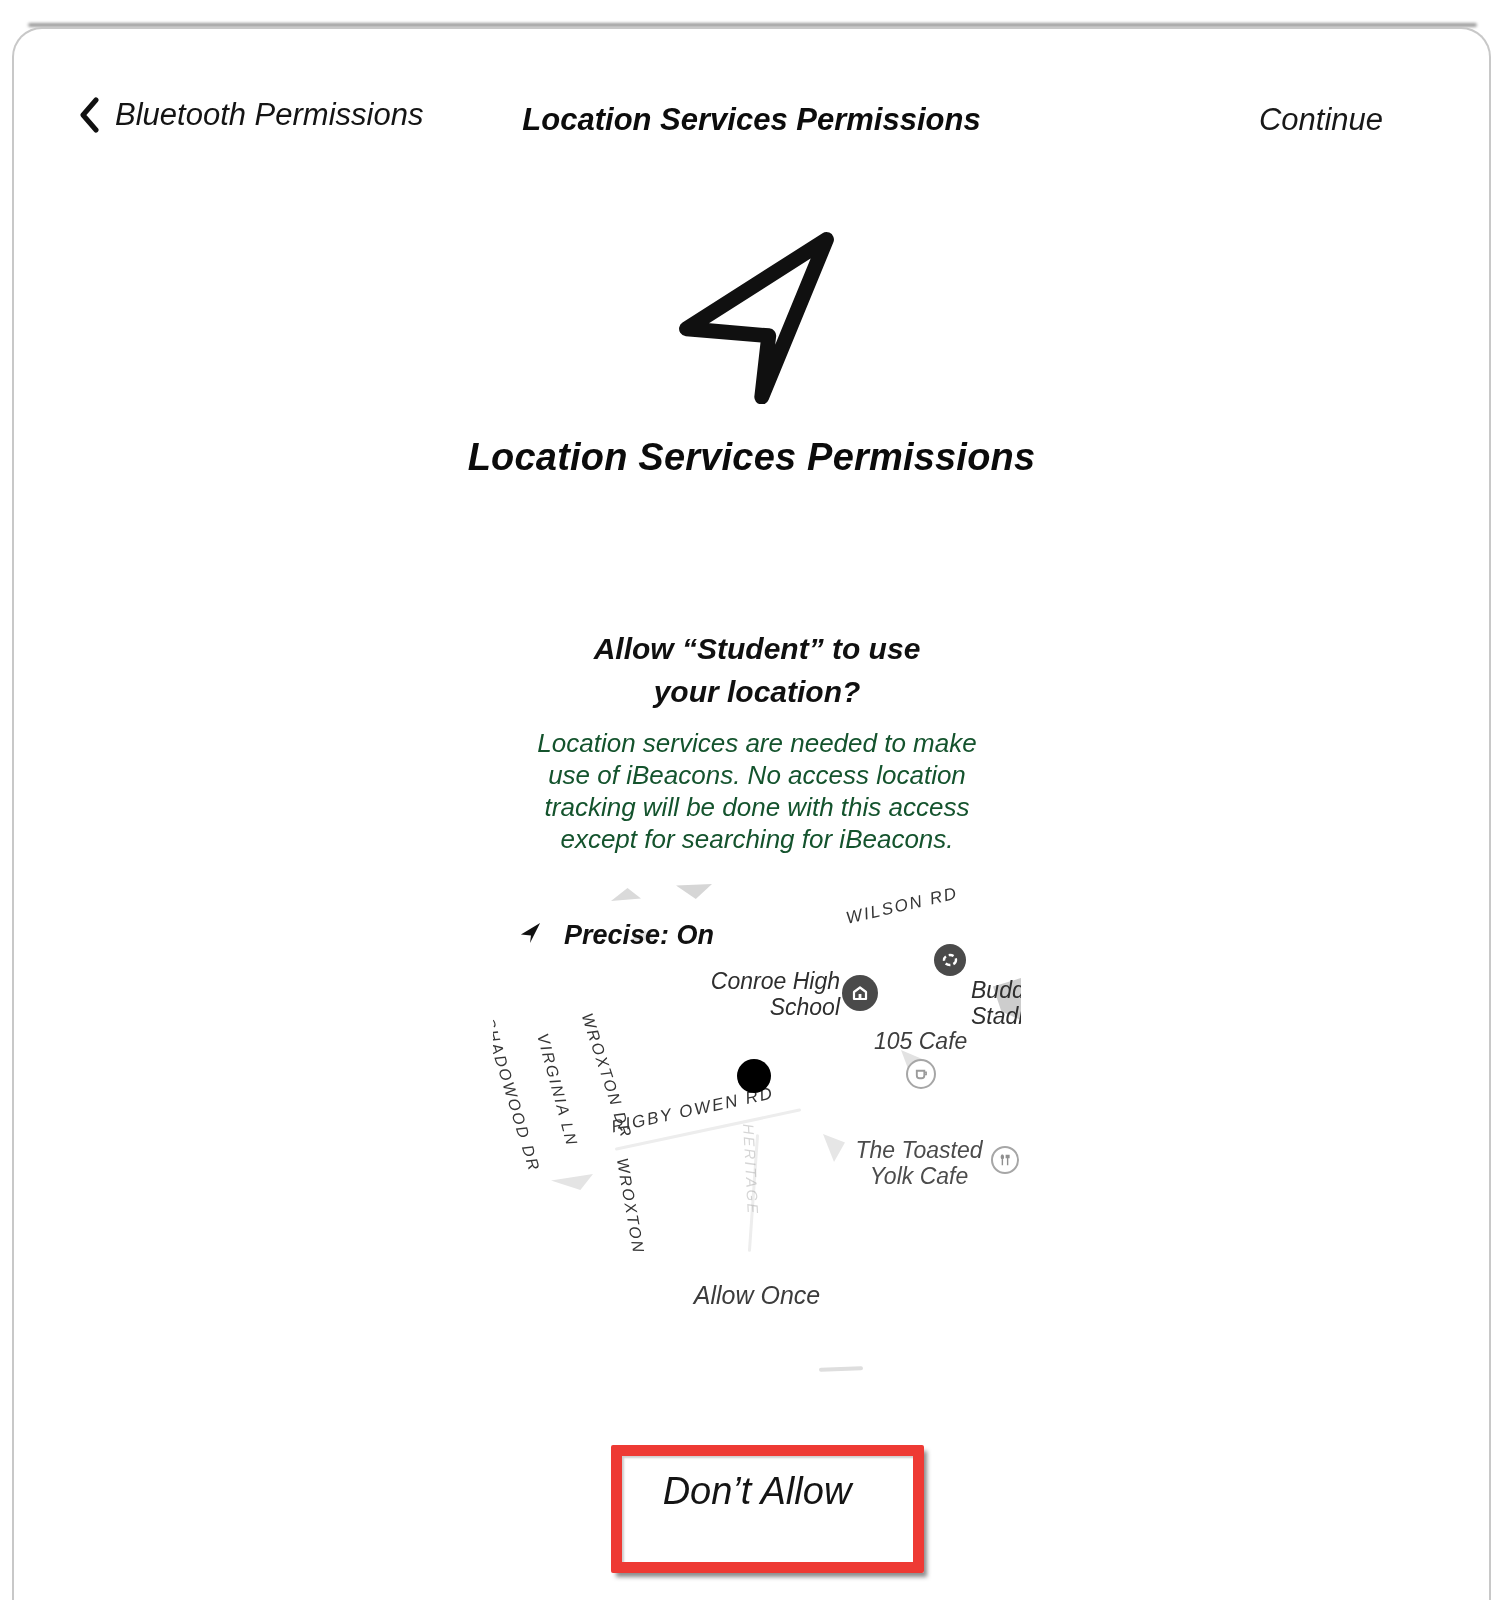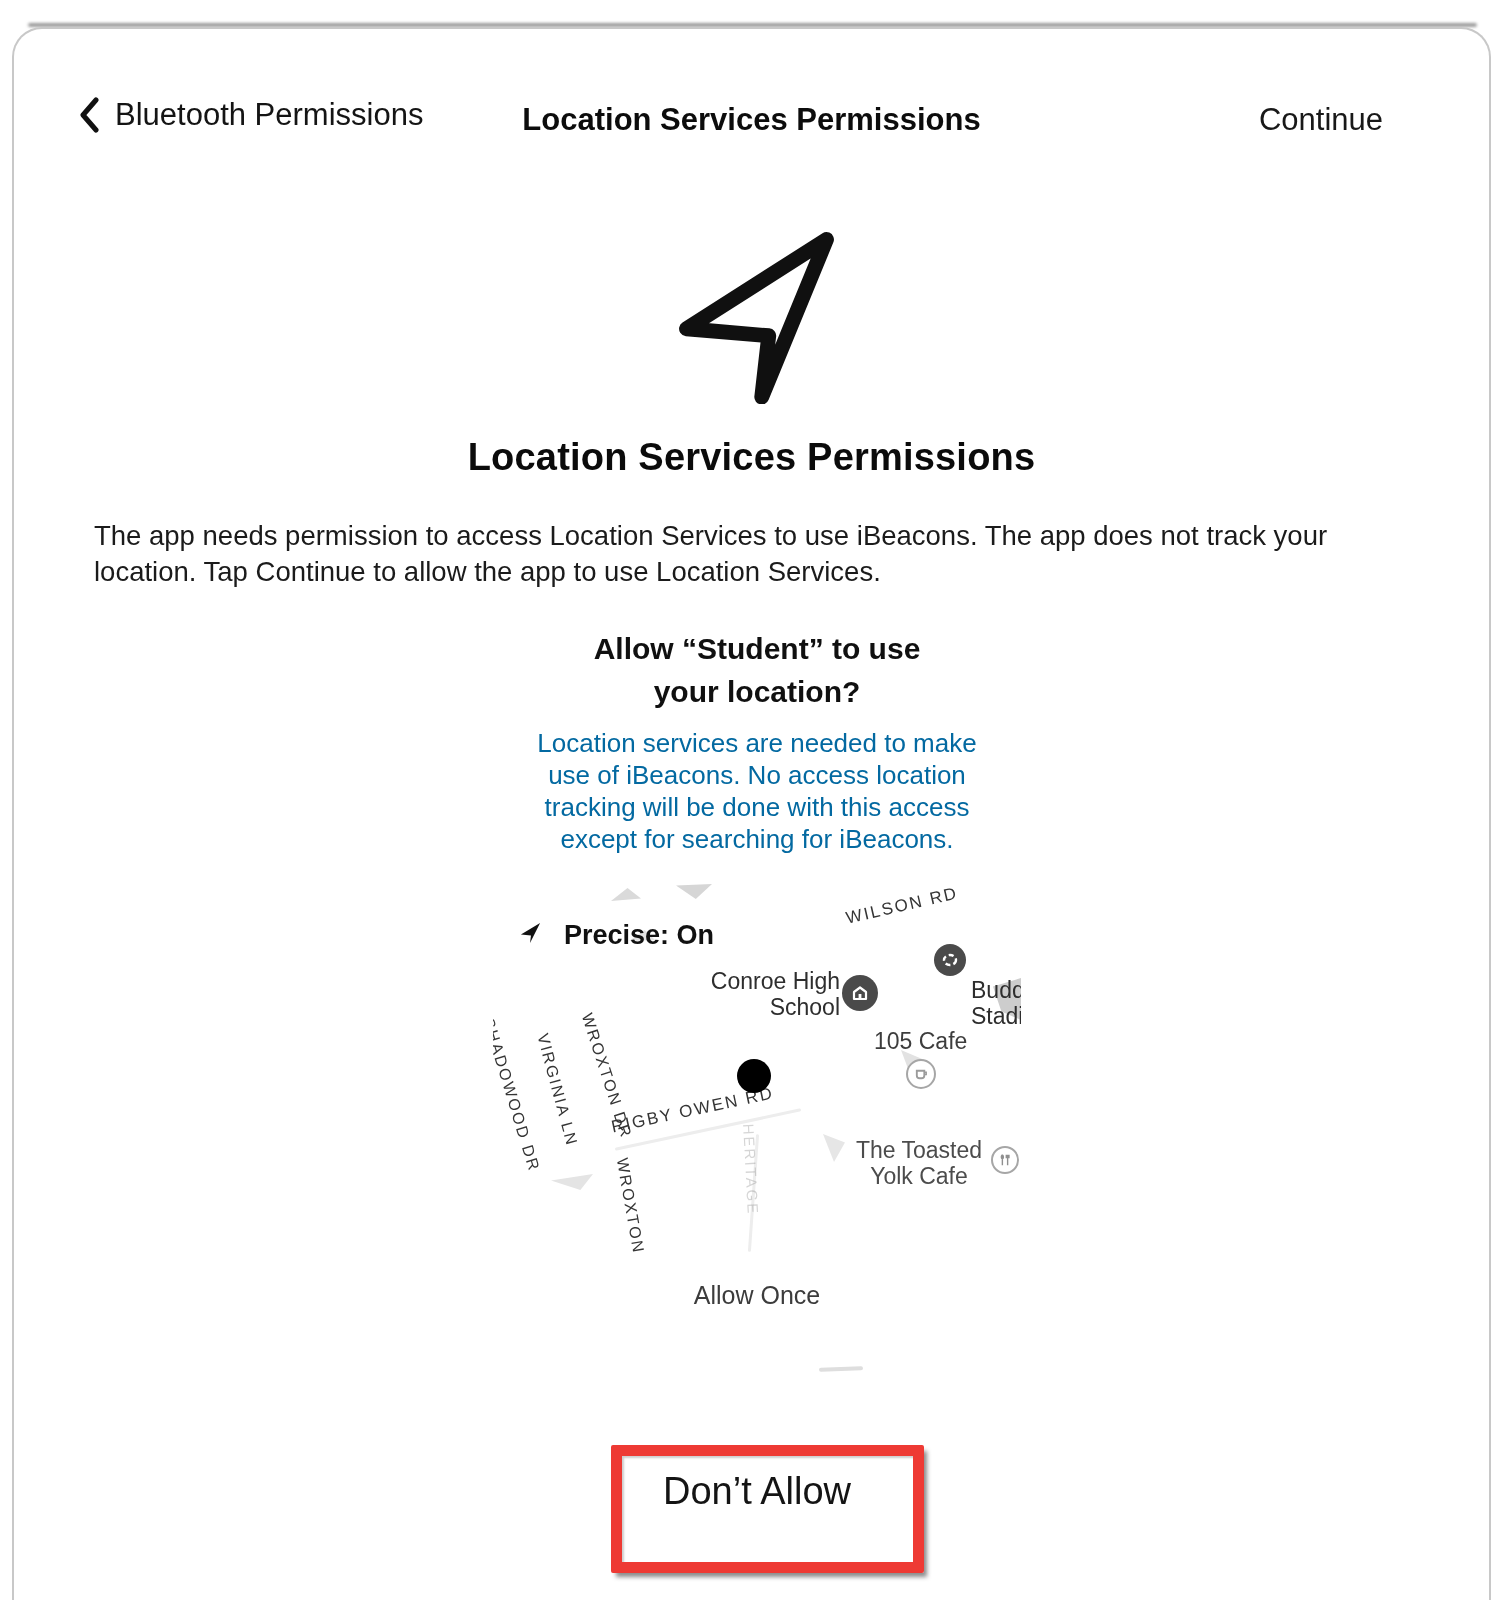--- a/index.html
+++ b/index.html
@@ -1,21 +1,21 @@
 <!DOCTYPE html>
 <html><head>
 <meta charset="utf-8">
 <style>
   * { margin:0; padding:0; box-sizing:border-box; }
   html,body { background:#ffffff; }
   body {
     width:1503px; height:1600px; position:relative; overflow:hidden;
     font-family:"Liberation Sans","DejaVu Sans",sans-serif; color:#151515;
   }
-  .page { position:absolute; inset:0; }
+  .page { position:absolute; inset:0;font-style:italic; }
 
   
   .scan-line { position:absolute; left:28px; right:26px; top:23px; height:4px;
     background:#9a9a9a; filter:blur(1.4px); border-radius:2px; }
   .card { position:absolute; left:12px; top:27px; width:1479px; height:1573px;
     background:#fff; border:2px solid #c8c8c8; border-bottom:none;
     border-radius:30px 30px 0 0; }
 
   
   .nav-back { position:absolute; left:64px; top:68px; display:flex; align-items:center; gap:15px;
@@ -29,21 +29,21 @@
   .hero-arrow { position:absolute; left:656px; top:200px; }
   .hero-heading { position:absolute; left:0; right:0; top:407px; text-align:center;
     font-size:38px; font-weight:bold; color:#0b0b0b; letter-spacing:.2px; }
   .hero-desc { position:absolute; left:80px; top:489px; font-size:27.5px; line-height:36px; color:#1b1b1b; }
   .hero-desc span { display:block; }
 
   
   .dlg { position:absolute; left:479px; top:598px; width:528px; text-align:center; }
   .dlg-title { font-size:30px; font-weight:bold; line-height:43px; color:#101010; }
   .dlg-title span { display:block; }
-  .dlg-body { margin-top:14px; font-size:26px; line-height:32px; color:#0369a1; }
+  .dlg-body { margin-top:14px; font-size:26px; line-height:32px; color:#14532d; }
   .dlg-body span { display:block; }
 
   
   .map { position:absolute; left:479px; top:853px; width:528px; height:380px;
     background:#fff; overflow:hidden; }
   .map .poly { position:absolute; }
   .precise { position:absolute; left:26px; top:38px; display:flex; align-items:center; gap:22px;
     font-size:27px; font-weight:bold; color:#111; }
   .street { position:absolute; font-size:17px; letter-spacing:2px; color:#353535; white-space:nowrap;
     text-align:center; }
@@ -85,24 +85,20 @@
     </div>
     <div class="nav-title">Location Services Permissions</div>
     <div class="nav-continue">Continue</div>
 
     <div class="hero-arrow">
       <svg width="180" height="175" viewBox="0 0 100 100">
         <path d="M88 6 L8 57 L55 61 L51 96 Z" fill="none" stroke="#101010" stroke-width="8.5" stroke-linejoin="round" stroke-linecap="round"></path>
       </svg>
     </div>
     <div class="hero-heading">Location Services Permissions</div>
-    <div class="hero-desc">
-      <span>The app needs permission to access Location Services to use iBeacons. The app does not track your</span>
-      <span>location. Tap Continue to allow the app to use Location Services.</span>
-    </div>
 
     <div class="dlg">
       <div class="dlg-title">
         <span>Allow “Student” to use</span>
         <span>your location?</span>
       </div>
       <div class="dlg-body">
         <span>Location services are needed to make</span>
         <span>use of iBeacons. No access location</span>
         <span>tracking will be done with this access</span>

